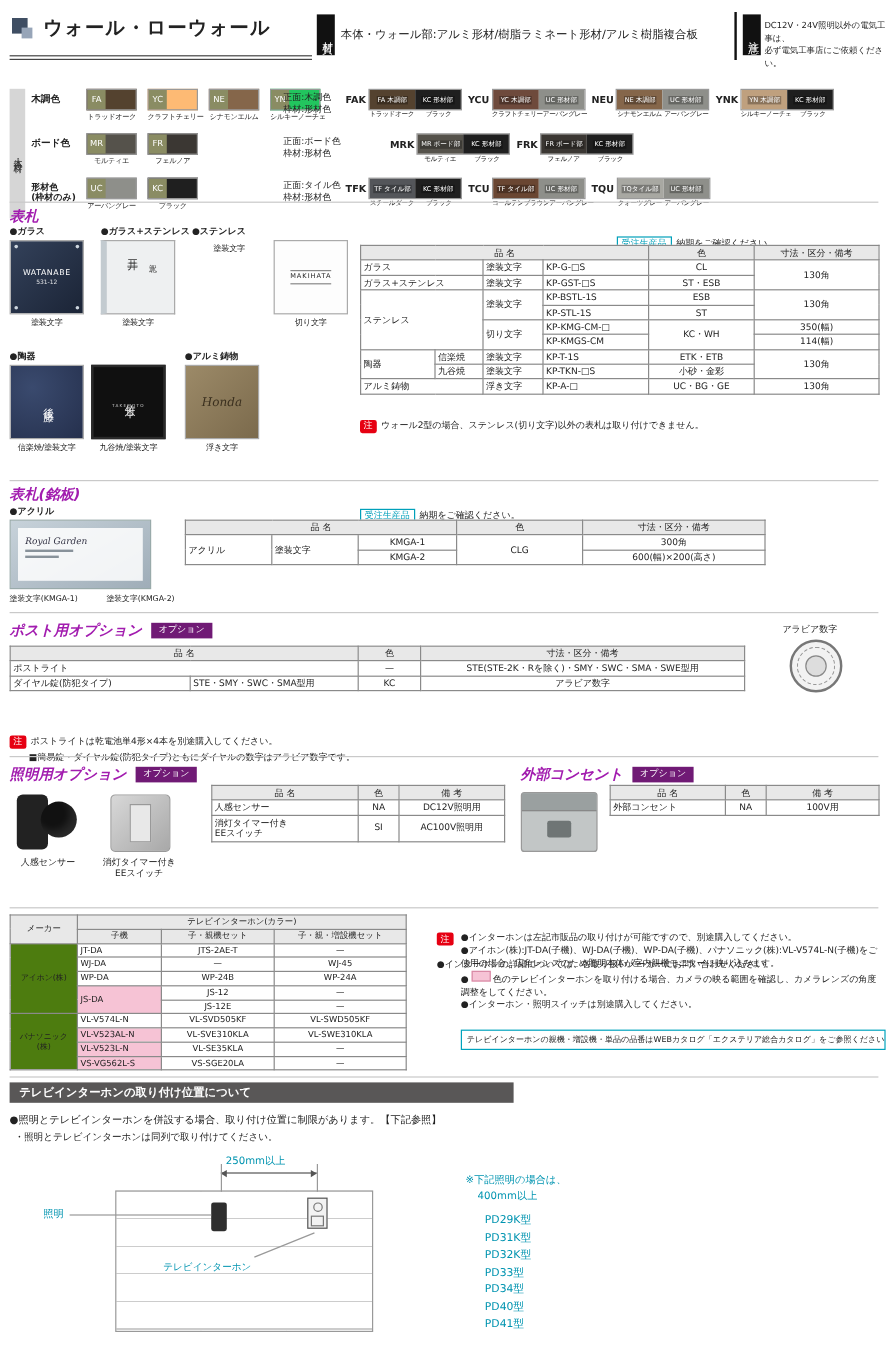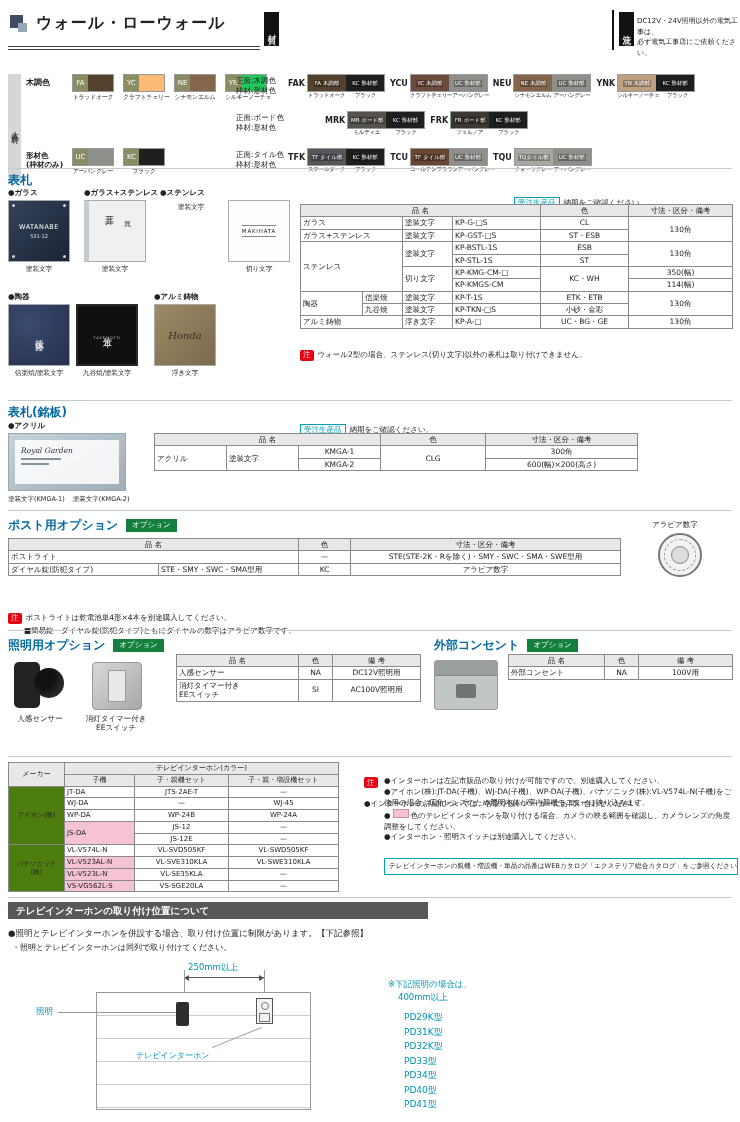--- a/index.html
+++ b/index.html
@@ -2,24 +2,24 @@
 <html><head>
 <meta charset="utf-8">
 <style>
   html,body{margin:0;padding:0;background:#fff;}
   #page{position:relative;width:740px;height:1122px;background:#fff;overflow:hidden;
         font-family:"DejaVu Sans",sans-serif;color:#222;}
   .abs{position:absolute;}
   .pre{white-space:pre-line;}
   .hr{position:absolute;left:8px;width:724px;border-top:1px solid #c9c9c9;}
   h1{margin:0;}
-  .sec-title{font-size:12px;font-weight:bold;color:#0369a1;}
+  .sec-title{font-size:12px;font-weight:bold;color:#a21caf;font-style:italic;}
   .vbadge{background:#111;color:#fff;writing-mode:vertical-rl;font-size:9px;width:15px;
           display:flex;align-items:center;justify-content:center;letter-spacing:2px;}
-  .badge-opt{display:inline-block;background:#15803d;color:#fff;font-size:7.5px;padding:1.5px 6px;margin-left:8px;vertical-align:2px;}
+  .badge-opt{display:inline-block;background:#701a75;color:#fff;font-size:7.5px;padding:1.5px 6px;margin-left:8px;vertical-align:2px;}
   .badge-note{display:inline-block;background:#e60012;color:#fff;font-size:7.5px;padding:0.5px 3px;border-radius:2px;margin-right:4px;}
   .badge-mto{display:inline-block;border:1px solid #00a0ba;color:#00a0ba;font-size:7.5px;padding:0.5px 3px;margin-right:4px;}
   .mto-text{font-size:7.5px;}
   
   .tbl{border-collapse:collapse;table-layout:fixed;font-size:7.5px;background:#fff;}
   .tbl th,.tbl td{border:1px solid #8a8a8a;padding:1px 2px;line-height:1.25;white-space:pre-line;overflow:hidden;}
   .tbl th{background:#e8e8e8;font-weight:normal;text-align:center;}
   .tbl td.c{text-align:center;}
   .tbl td.pink{background:#f6c3d5;}
   .tbl td.maker{background:#4d7c0f;text-align:center;font-size:6.5px;}
@@ -86,20 +86,21 @@
 
 <div id="page">
 
   <div class="abs" style="left:8px;top:10px;width:724px;height:46px;">
     <div class="abs" style="left:2px;top:5px;width:13px;height:13px;background:#3f4e63;"></div>
     <div class="abs" style="left:10px;top:13px;width:9px;height:9px;background:#97a5b8;"></div>
     <h1 class="abs" style="left:28px;top:3px;font-size:16px;letter-spacing:1px;">ウォール・ローウォール</h1>
     <div class="abs" style="left:0;top:36px;width:252px;border-top:1px solid #444;"></div>
     <div class="abs" style="left:0;top:39px;width:252px;border-top:1px solid #444;"></div>
     <div class="vbadge abs" style="left:256px;top:2px;height:34px;">材質</div>
+    <div class="abs" style="left:276px;top:13px;font-size:9.5px;width:330px;">本体・ウォール部:アルミ形材/樹脂ラミネート形材/アルミ樹脂複合板</div>
     <div class="abs" style="left:604px;top:0;height:40px;border-left:2px solid #111;"></div>
     <div class="vbadge abs" style="left:611px;top:2px;height:34px;">注意</div>
     <div class="abs pre" style="left:629px;top:6px;width:106px;font-size:7px;line-height:1.5;">DC12V・24V照明以外の電気工事は、
 必ず電気工事店にご依頼ください。</div>
   </div>
 
   <div class="abs" style="left:8px;top:54px;width:724px;height:112px;margin-top:20px;">
     <div class="abs" style="left:0;top:0;width:13px;height:108px;background:#d6d6d6;writing-mode:vertical-rl;font-size:7.5px;display:flex;align-items:center;justify-content:center;letter-spacing:1px;color:#333;">本体・枠材</div>
     <div class="sw-row" style="left:18px;top:0;">
       <div class="sw-label">木調色</div>
@@ -120,20 +121,37 @@
             <div class="sw-box" style="background:#85664a">
               <span class="sw-code">NE</span>
             </div>
             <div class="sw-name">シナモンエルム</div>
           </div>
           <div class="sw-item">
             <div class="sw-box" style="background:#22c55e">
               <span class="sw-code">YN</span>
             </div>
             <div class="sw-name">シルキーノーチェ</div>
+          </div>
+        </div>
+    </div>
+    <div class="sw-row" style="left:18px;top:37px;">
+      <div class="sw-label">ボード色</div>
+      <div class="sw-items">
+          <div class="sw-item">
+            <div class="sw-box" style="background:#55524b">
+              <span class="sw-code">MR</span>
+            </div>
+            <div class="sw-name">モルティエ</div>
+          </div>
+          <div class="sw-item">
+            <div class="sw-box" style="background:#3b3733">
+              <span class="sw-code">FR</span>
+            </div>
+            <div class="sw-name">フェルノア</div>
           </div>
         </div>
     </div>
     <div class="sw-row" style="left:18px;top:74px;">
       <div class="sw-label" style="font-size:7.5px;">形材色
 (枠材のみ)</div>
       <div class="sw-items">
           <div class="sw-item">
             <div class="sw-box" style="background:#8e8f8a">
               <span class="sw-code">UC</span>
@@ -485,21 +503,21 @@
   <div class="abs" style="left:8px;top:404px;width:724px;height:102px;">
     <div class="sec-title abs" style="left:0;top:0;">表札(銘板)</div>
     <div class="abs" style="left:0;top:17px;font-size:7.5px;font-weight:bold;">●アクリル</div>
     <div class="plate-acr abs" style="left:0;top:29px;">
       <div class="acr-inner">
         <div class="acr-text">Royal Garden</div>
         <div class="acr-line" style="width:40px;"></div>
         <div class="acr-line" style="width:28px;"></div>
       </div>
     </div>
-    <div class="abs" style="left:0;top:91px;font-size:6.5px;display:flex;gap:8px;">
+    <div class="abs" style="left:0;top:91px;font-size:6.5px;display:flex;gap:24px;">
       <span>塗装文字(KMGA-1)</span>
       <span>塗装文字(KMGA-2)</span>
     </div>
     <div class="abs" style="left:292px;top:13px;">
       <span class="badge-mto">受注生産品</span><span class="mto-text">納期をご確認ください。</span>
     </div>
     <table class="tbl abs" style="left:146px;top:29px;width:483px;">
       <colgroup>
           <col style="width:72px">
           <col style="width:72px">

